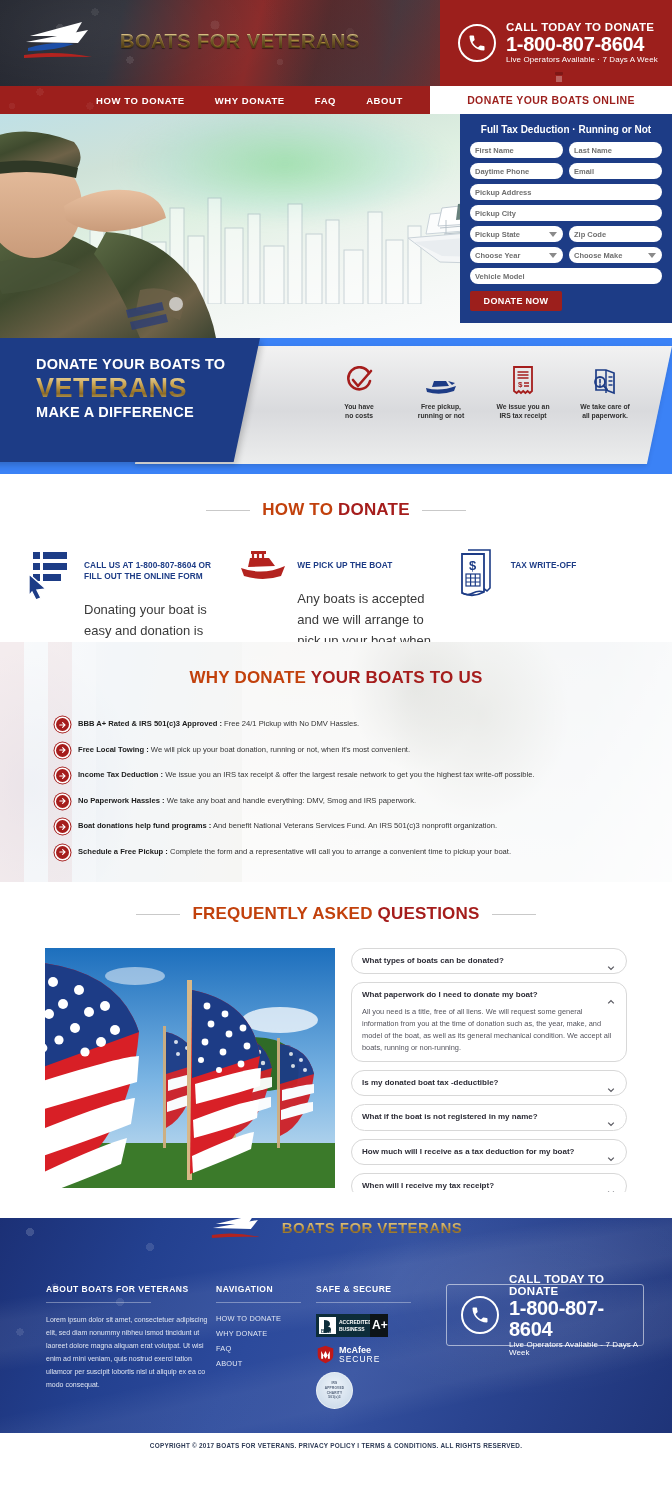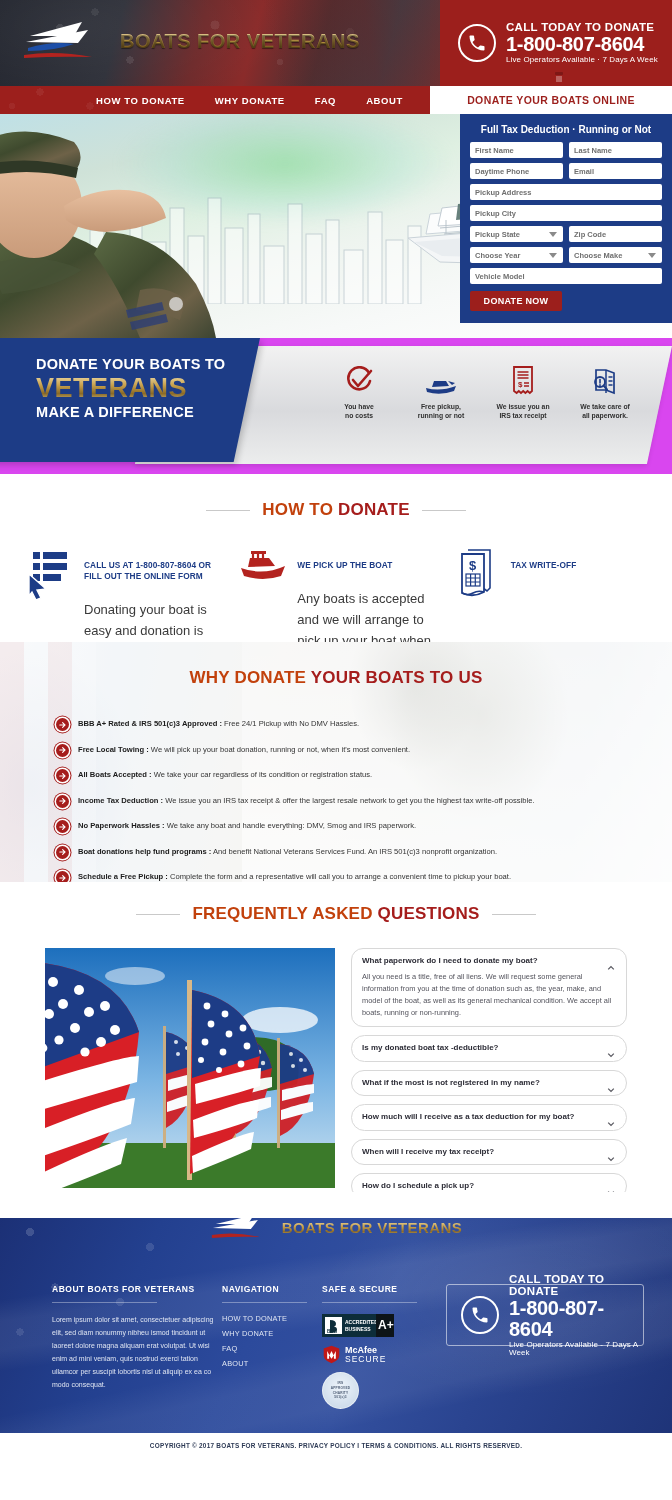--- a/index.html
+++ b/index.html
@@ -102,36 +102,36 @@
   .hero-soldier{ position:absolute; left:-10px; top:0; width:230px;height:224px; }
 
   
   .form-panel{
     position:absolute; right:0; top:0; width:212px; background:#1d3c86;
     padding:10px 10px 12px; z-index:8;
   }
   .form-title{ color:#fff; font-size:10px; font-weight:bold; text-align:center; margin-bottom:7px;}
   .frow{ display:flex; gap:6px; margin-bottom:5px;}
   .fi{
-    flex:1; height:16px; background:#fff; border-radius:2px;
+    flex:1; height:16px; background:#fff; border-radius:8px;
     font-size:7.5px; color:#6f6f6f; display:flex; align-items:center; padding-left:5px;
     font-weight:bold; position:relative;
   }
   .fi.sel::after{
     content:""; position:absolute; right:6px; top:6px;
     border-left:4px solid transparent;border-right:4px solid transparent;border-top:5px solid #8a8a8a;
   }
   .donate-now{
     margin-top:7px; width:92px;height:20px;background:#9c1f1c;border-radius:2px;
     color:#fff;font-size:9px;font-weight:bold;display:flex;align-items:center;justify-content:center;
     letter-spacing:.3px;
   }
 
   
-  .banner{ position:relative; height:136px; background:#d946ef; overflow:hidden;}
+  .banner{ position:relative; height:136px; background:#3b82f6; overflow:hidden;}
   .banner-grey{
     position:absolute; left:160px; top:8px; right:0; height:118px;
     background:linear-gradient(180deg,#f2f2f2,#d9dadd 55%,#eceded 100%);
     transform:skewX(-12deg); transform-origin:top left;
     box-shadow:0 2px 5px rgba(0,0,0,.12);
   }
   .banner-blue{
     position:absolute; left:-40px; top:0; width:300px; height:124px;
     background:#1d3c86; transform:skewX(-12deg); transform-origin:top left;
     box-shadow:3px 3px 6px rgba(0,0,0,.2);
@@ -239,21 +239,21 @@
     background:#fff;
     border-bottom-left-radius:0; 
   }
   .footer-logo{ position:absolute; left:50%; transform:translateX(-50%); top:20px; z-index:5;
     display:flex; align-items:center; gap:8px; }
   .footer-logo .ftext{
     font-size:15px; font-weight:bold; letter-spacing:.4px;
     background:linear-gradient(180deg,#f2e1b4 0%,#c9a24a 45%,#8e6a23 75%,#e4cc90 100%);
     -webkit-background-clip:text; background-clip:text; color:transparent;
   }
-  .footer-cols{ position:absolute; left:12px; right:0; top:92px; display:flex; padding:0 40px; z-index:5;}
+  .footer-cols{ position:absolute; left:6px; right:0; top:92px; display:flex; padding:0 40px; z-index:5;}
   .fcol-about{ width:170px; }
   .fcol-nav{ width:100px; }
   .fcol-safe{ width:120px; }
   .fh{ color:#fff; font-size:8.5px; font-weight:bold; letter-spacing:.5px; }
   .fhr{ height:1px; background:rgba(255,255,255,.35); margin:8px 0 11px; width:105px;}
   .fp{ color:#dfe5f2; font-size:7px; line-height:1.85; }
   .fnav a{ display:block; color:#dfe5f2; font-size:7.4px; margin-bottom:6px; text-decoration:none; letter-spacing:.2px;}
   .badge-bbb{ width:72px;height:23px; display:flex; }
   .badge-mcafee{ display:flex; align-items:center; gap:4px; margin-top:8px;}
   .badge-irs{ width:37px;height:37px;border-radius:50%; margin-top:8px;
@@ -575,28 +575,20 @@
             </span>
           <div class="why-tx"><b>BBB A+ Rated &amp; IRS 501(c)3 Approved :</b><span> Free 24/1 Pickup with No DMV Hassles.</span></div>
         </div>
         <div class="why-item">
           <span class="why-arrow">
               <svg viewBox="0 0 10 10">
                 <path d="M1 5h6M4.5 2l3 3-3 3" stroke="#fff" stroke-width="1.4" fill="none" stroke-linecap="round"></path>
               </svg>
             </span>
           <div class="why-tx"><b>Free Local Towing :</b><span> We will pick up your boat donation, running or not, when it's most convenient.</span></div>
-        </div>
-        <div class="why-item">
-          <span class="why-arrow">
-              <svg viewBox="0 0 10 10">
-                <path d="M1 5h6M4.5 2l3 3-3 3" stroke="#fff" stroke-width="1.4" fill="none" stroke-linecap="round"></path>
-              </svg>
-            </span>
-          <div class="why-tx"><b>All Boats Accepted :</b><span> We take your car regardless of its condition or registration status.</span></div>
         </div>
         <div class="why-item">
           <span class="why-arrow">
               <svg viewBox="0 0 10 10">
                 <path d="M1 5h6M4.5 2l3 3-3 3" stroke="#fff" stroke-width="1.4" fill="none" stroke-linecap="round"></path>
               </svg>
             </span>
           <div class="why-tx"><b>Income Tax Deduction :</b><span> We issue you an IRS tax receipt &amp; offer the largest resale network to get you the highest tax write-off possible.</span></div>
         </div>
         <div class="why-item">
@@ -741,37 +733,43 @@
             <g fill="#fff">
               <path d="M12 130 q84 -26 100 -26 l-2 26 q-28 8 -96 28z"></path>
               <path d="M8 180 q80 -32 100 -34 l-4 26 q-30 12 -94 34z"></path>
               <path d="M4 226 q72 -34 96 -40 l-6 26 q-32 14 -86 34z"></path>
             </g>
           </g>
         </svg>
       </div>
 
       <div class="faq-list">
+        <div class="faq-item">
+          <div class="faq-q">What types of boats can be donated?</div>
+          <span class="chev"><svg viewBox="0 0 10 10">
+                <path d="M1.5 3.3 L5 6.8 L8.5 3.3"></path>
+              </svg></span>
+        </div>
 
         <div class="faq-item open">
           <div class="faq-q">What paperwork do I need to donate my boat?</div>
           <div class="faq-a">All you need is a title, free of all liens. We will request some general information from you at the time of donation such as, the year, make, and model of the boat, as well as its general mechanical condition. We accept all boats, running or non-running.</div>
           <span class="chev"><svg viewBox="0 0 10 10">
                 <path d="M1.5 6.7 L5 3.2 L8.5 6.7"></path>
               </svg></span>
         </div>
 
         <div class="faq-item">
           <div class="faq-q">Is my donated boat tax -deductible?</div>
           <span class="chev"><svg viewBox="0 0 10 10">
                 <path d="M1.5 3.3 L5 6.8 L8.5 3.3"></path>
               </svg></span>
         </div>
         <div class="faq-item">
-          <div class="faq-q">What if the most is not registered in my name?</div>
+          <div class="faq-q">What if the boat is not registered in my name?</div>
           <span class="chev"><svg viewBox="0 0 10 10">
                 <path d="M1.5 3.3 L5 6.8 L8.5 3.3"></path>
               </svg></span>
         </div>
         <div class="faq-item">
           <div class="faq-q">How much will I receive as a tax deduction for my boat?</div>
           <span class="chev"><svg viewBox="0 0 10 10">
                 <path d="M1.5 3.3 L5 6.8 L8.5 3.3"></path>
               </svg></span>
         </div>

